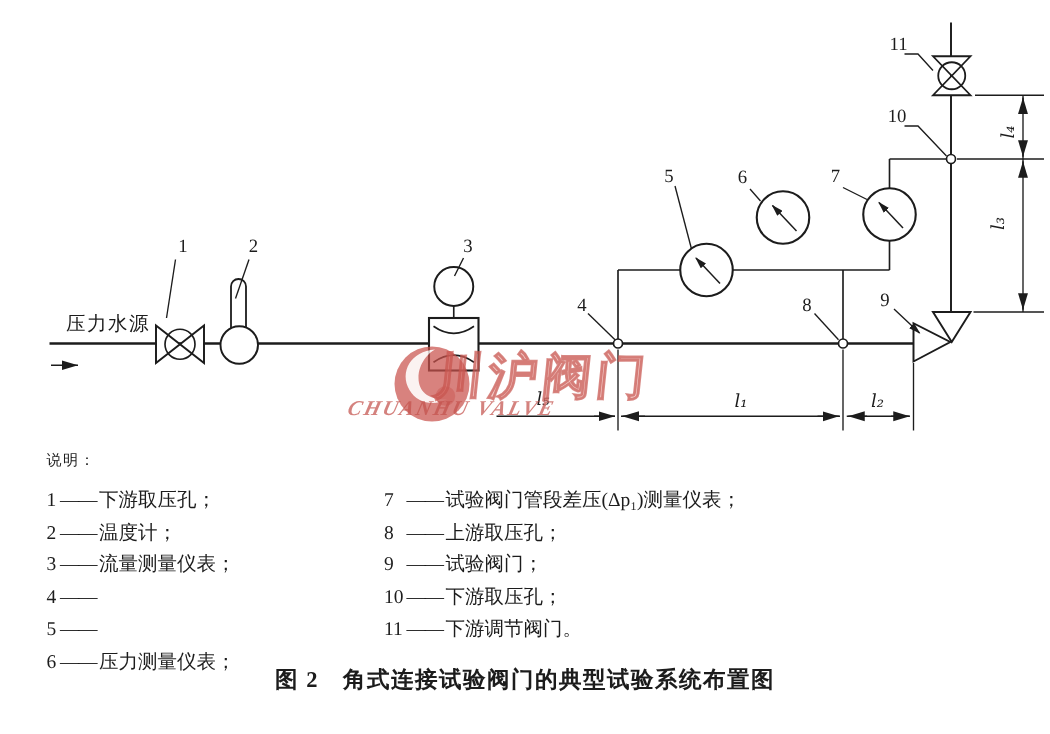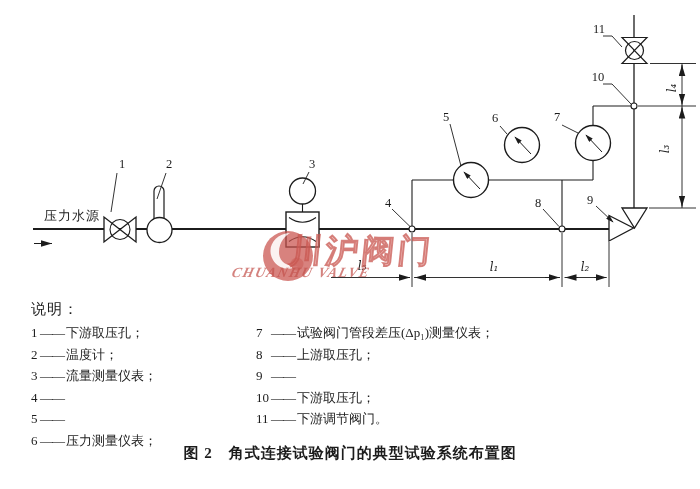--- a/index.html
+++ b/index.html
@@ -1,21 +1,21 @@
 <!DOCTYPE html>
 <html><head>
 <meta charset="utf-8">
 <style>
   html,body{margin:0;padding:0;}
   body{
     width:700px;height:489px;position:relative;background:#ffffff;overflow:hidden;
     font-family:"Liberation Serif","DejaVu Serif",serif;color:#1c1c1c;
   }
   #diagram{position:absolute;left:0;top:0;}
-  .legend-head{position:absolute;left:31px;top:300px;font-size:15px;letter-spacing:1px;}
+  .legend-head{position:absolute;left:31px;top:300px;font-size:10px;letter-spacing:1px;}
   .legend-col{position:absolute;top:322px;font-size:13px;}
   .legend-col.left{left:31px;}
   .legend-col.right{left:256px;}
   .legend-row{display:flex;align-items:baseline;height:21.6px;line-height:21.6px;white-space:nowrap;}
   .legend-num{display:inline-block;min-width:15px;}
   .legend-col.left .legend-num{min-width:9px;}
   .legend-dash{display:inline-block;letter-spacing:-1px;margin-right:2px;}
   .caption{position:absolute;left:0;top:444px;width:700px;text-align:center;
     font-weight:bold;font-size:15px;letter-spacing:1px;}
   text{fill:#1c1c1c;}
@@ -214,20 +214,21 @@
       <span>试验阀门管段差压(Δp₁)测量仪表；</span>
   </div>
   <div class="legend-row">
     <span class="legend-num">8</span>
       <span class="legend-dash">——</span>
       <span>上游取压孔；</span>
   </div>
   <div class="legend-row">
     <span class="legend-num">9</span>
       <span class="legend-dash">——</span>
+      <span>试验阀门；</span>
   </div>
   <div class="legend-row">
     <span class="legend-num">10</span>
       <span class="legend-dash">——</span>
       <span>下游取压孔；</span>
   </div>
   <div class="legend-row">
     <span class="legend-num">11</span>
       <span class="legend-dash">——</span>
       <span>下游调节阀门。</span>

